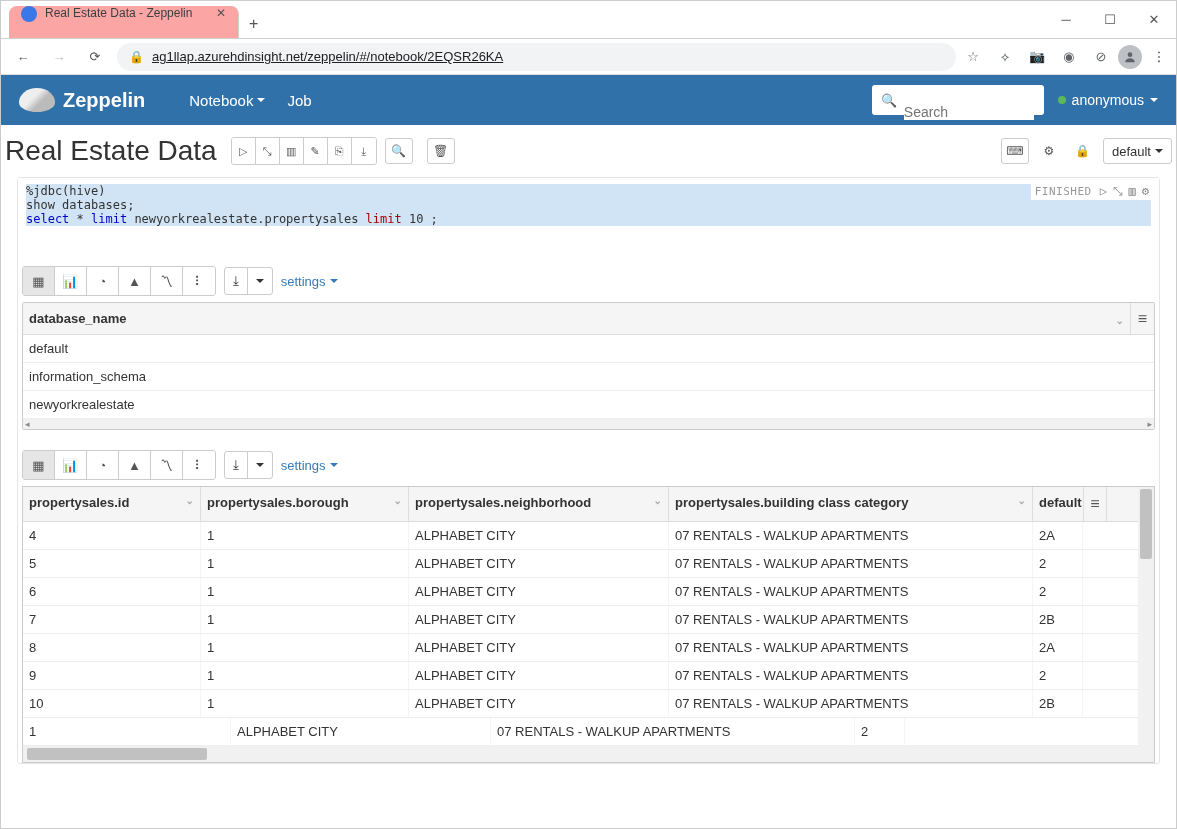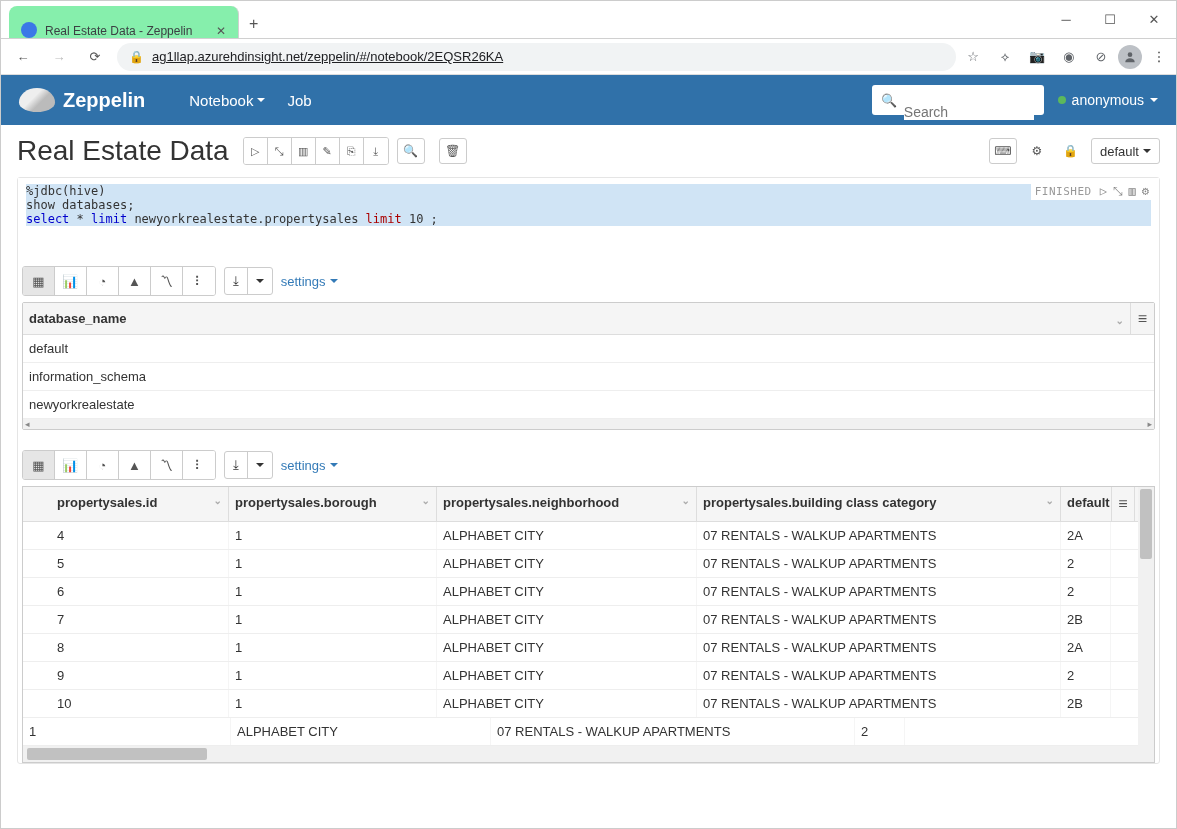--- a/index.html
+++ b/index.html
@@ -1,21 +1,21 @@
 <!DOCTYPE html>
 <html><head>
 <meta charset="utf-8">
 <style>
 * { box-sizing: border-box; margin: 0; padding: 0; }
 body { font-family: -apple-system, BlinkMacSystemFont, "Segoe UI", Helvetica, Arial, sans-serif; font-size: 13px; color: #333; background: #fff; overflow: hidden; }
 
 
 .browser-window { width: 1177px; height: 829px; background: #fff; display: flex; flex-direction: column; border: 1px solid #ccc; }
 .title-bar { height: 38px; background: #fff; display: flex; align-items: stretch; border-bottom: 1px solid #d0d0d0; }
-.tab { display: flex; align-items: flex-end; gap: 8px; padding: 0 12px; min-width: 230px; background: #86efac; border-right: 1px solid #d0d0d0; border-top-left-radius: 8px; border-top-right-radius: 8px; margin-top: 5px; margin-left: 8px; font-size: 12px; color: #3c4043; }
+.tab { display: flex; align-items: flex-start; gap: 8px; padding: 0 12px; min-width: 230px; background: #fca5a5; border-right: 1px solid #d0d0d0; border-top-left-radius: 8px; border-top-right-radius: 8px; margin-top: 5px; margin-left: 8px; font-size: 12px; color: #3c4043; }
 .tab-favicon { width: 16px; height: 16px; background: #3b78e7; border-radius: 50%; }
 .tab-close { color: #555; cursor: pointer; margin-left:auto;}
 .new-tab { display:flex; align-items:center; padding:0 10px; color:#555; font-size:16px; margin-top:8px;}
 .win-controls { margin-left:auto; display:flex; }
 .win-btn { width:44px; display:flex; align-items:center; justify-content:center; color:#555;}
 
 .addr-bar { height:36px; display:flex; align-items:center; padding:0 8px; gap:8px; border-bottom:1px solid #ddd; }
 .nav-btn { width:28px; height:28px; display:flex; align-items:center; justify-content:center; color:#555; border-radius:50%; }
 .nav-btn.disabled { color:#bbb; }
 .url-box { flex:1; height:28px; background:#f1f3f4; border-radius:14px; display:flex; align-items:center; padding:0 12px; gap:8px; color:#5f6368; font-size:13px; }
@@ -38,21 +38,21 @@
 .zep-menu { display:flex; gap:22px; margin-left:44px; }
 .zep-menu-item { color:#fff; font-size:15px; cursor:pointer; display:flex; align-items:center; gap:4px; }
 .caret { border-left:4px solid transparent; border-right:4px solid transparent; border-top:4px solid currentColor; }
 .zep-nav-right { margin-left:auto; display:flex; align-items:center; gap:14px;}
 .search-box { background:#fff; border-radius:3px; height:30px; width:172px; display:flex; align-items:center; padding:0 10px; gap:6px; color:#999;}
 .search-box input { border:none; outline:none; width:100%; font-size:14px; color:#555;margin-top:24px;}
 .user-badge { display:flex; align-items:center; gap:6px; color:#fff; font-size:14px;}
 .status-dot { width:8px; height:8px; border-radius:50%; background:#5cb85c; }
 
 
-.note-titlebar { display:flex; align-items:center; padding:10px 16px; gap:8px;}
+.note-titlebar { display:flex; align-items:center; padding:10px 4px; gap:8px;}
 .note-title { font-size:28px; font-weight:500; color:#333; margin-right:6px; }
 .btn-group { display:flex; border:1px solid #ccc; border-radius:3px; overflow:hidden; }
 .btn-mini { border:none; background:#fff; border-right:1px solid #ccc; height:26px; min-width:24px; padding:0 6px; display:flex; align-items:center; justify-content:center; cursor:pointer; color:#555; font-size:11px;}
 .btn-mini:last-child { border-right:none;}
 .btn-solo { border:1px solid #ccc; background:#fff; height:26px; min-width:28px; border-radius:3px; display:flex; align-items:center; justify-content:center; cursor:pointer; color:#555; font-size:12px; }
 .right-ctrls { margin-left:auto; display:flex; gap:6px; align-items:center; }
 .dropdown { border:1px solid #ccc; border-radius:3px; height:26px; padding:0 8px; display:flex; align-items:center; gap:4px; font-size:13px; cursor:pointer; background:#fff;}
 
 
 .note-body { padding:0 16px 24px 16px; }
@@ -88,21 +88,21 @@
 .hscroll-ind { height:10px; background:#f1f1f1; display:flex; justify-content:space-between; padding:0 2px; color:#888; font-size:9px; align-items:center;}
 
 
 .grid2-wrap { border:1px solid #ccc; position:relative; }
 .grid2-head { display:flex; background:#f5f5f5; border-bottom:1px solid #ddd; font-weight:bold; font-size:13px;}
 .grid2-head > div { padding:8px 6px; border-right:1px solid #ddd; position:relative;}
 .grid2-head > div .sort-ic { position:absolute; right:6px; color:#aaa; font-size:10px;}
 .grid2-body { overflow:auto; max-height:250px; position:relative;}
 .grid2-row { display:flex; border-bottom:1px solid #eee; }
 .grid2-row > div { padding:6px 6px; border-right:1px solid #f5f5f5; font-size:13px;}
-.col-id { width:178px;margin-left:28px; }
+.col-id { width:178px; }
 .col-b  { width:208px; }
 .col-n  { width:260px; }
 .col-c  { width:364px; }
 .col-x  { width:50px; }
 .hscroll2 { height:16px; background:#f1f1f1; position:relative;}
 .hscroll2-thumb { position:absolute; left:4px; top:2px; height:12px; width:180px; background:#c1c1c1; border-radius:2px;}
 .vscroll-fake { position:absolute; top:0; right:0; width:16px; bottom:16px; background:#f1f1f1;}
 .vscroll-thumb { width:12px; margin:2px auto 0; height:70px; background:#c1c1c1; border-radius:2px;}
 
 svg.ic { width:14px; height:14px; }

